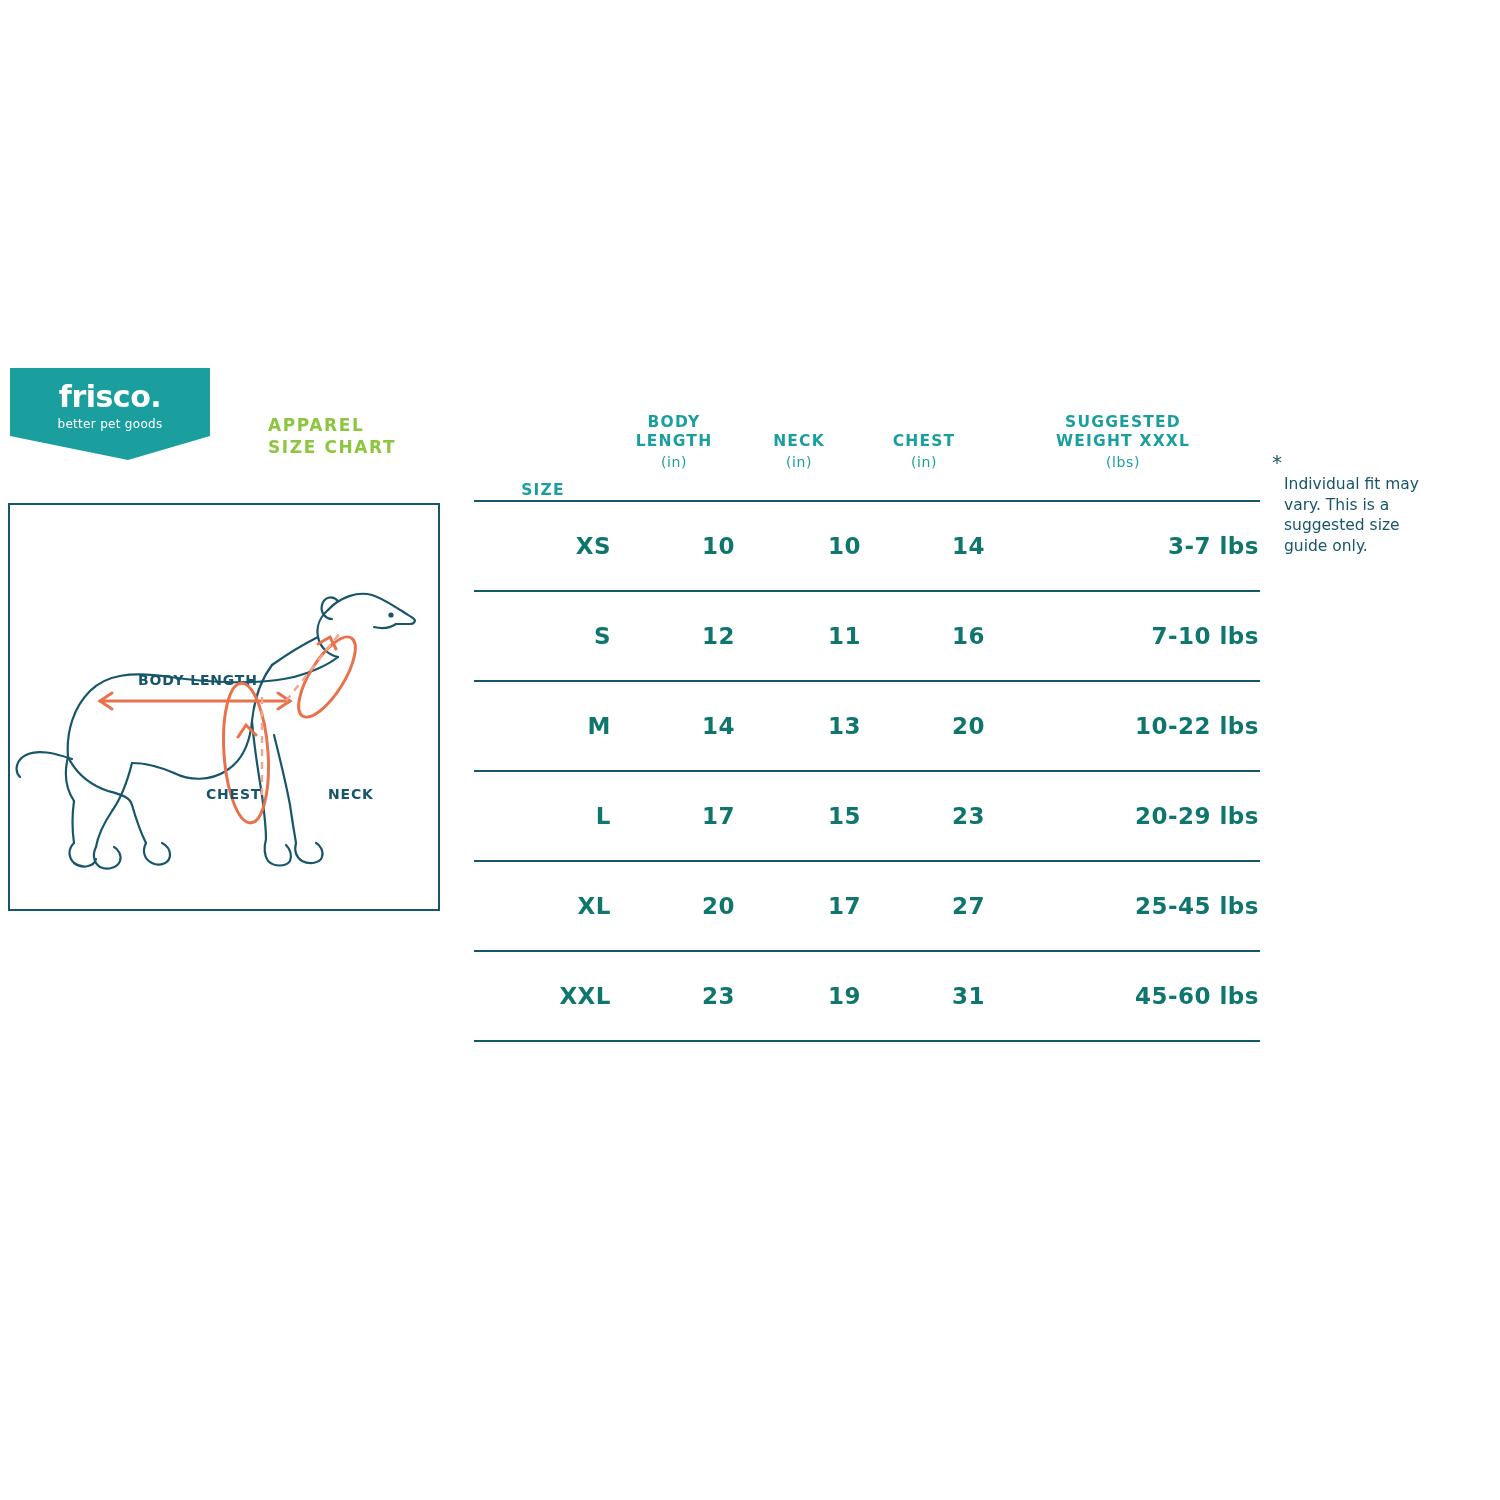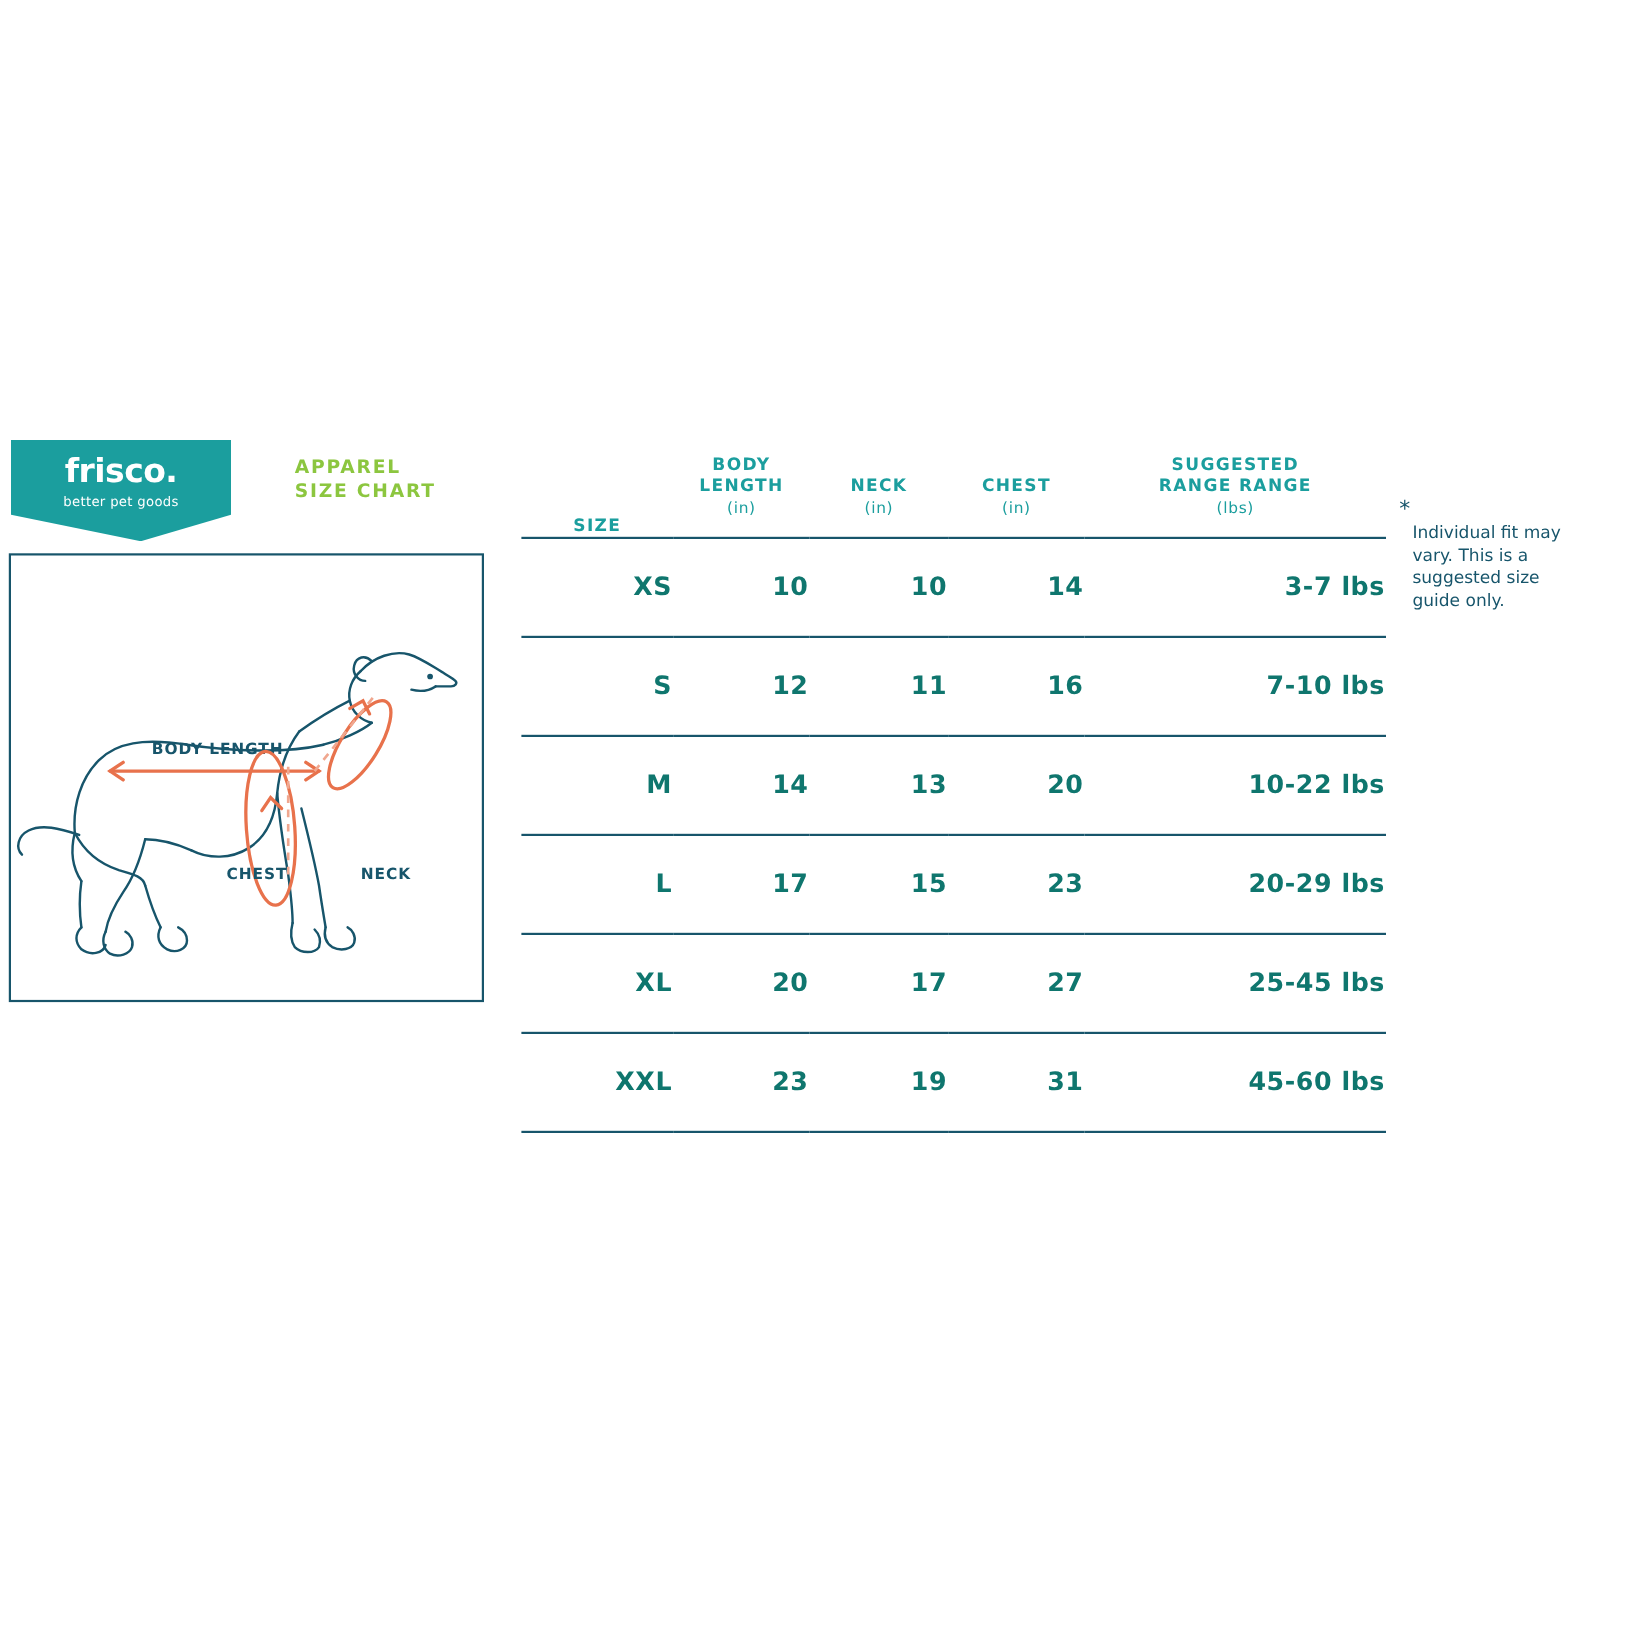--- a/index.html
+++ b/index.html
@@ -12,21 +12,21 @@
     height: 1500px;
     font-family: "DejaVu Sans", sans-serif;
     position: relative;
     overflow: hidden;
   }
 
   
   #logo-block {
     position: absolute;
     left: 10px;
-    top: 400px;
+    top: 368px;
     width: 232px;
     height: 92px;
   }
   #logo-banner {
     width: 200px;
     height: 92px;
     background: #1b9e9e;
     
     clip-path: polygon(0 0, 200px 0, 200px 68px, 118px 92px, 0 68px);
     display: flex;
@@ -99,21 +99,21 @@
   table.chart col.c-weight { width: 274px; }
 
   table.chart thead th {
     color: #1b9e9e;
     font-size: 15.5px;
     font-weight: bold;
     letter-spacing: 1.2px;
     line-height: 19px;
     text-align: center;
     vertical-align: bottom;
-    padding-bottom: 16px;
+    padding-bottom: 28px;
     border-bottom: 2px solid #17556b;
   }
   table.chart thead th .unit {
     display: block;
     font-size: 14px;
     font-weight: normal;
     letter-spacing: 0.6px;
     margin-top: 2px;
   }
   table.chart thead th.size-head {
@@ -268,21 +268,21 @@
         <th>
           <span style="white-space:pre-line">NECK</span>
           <span class="unit">(in)</span>
         </th>
         <th>
           <span style="white-space:pre-line">CHEST</span>
           <span class="unit">(in)</span>
         </th>
         <th>
           <span style="white-space:pre-line">SUGGESTED
-RANGE RANGE</span>
+WEIGHT XXXL</span>
           <span class="unit">(lbs)</span>
         </th>
       </tr>
     </thead>
     <tbody>
       <tr>
         <td>XS</td>
         <td>10</td>
         <td>10</td>
         <td>14</td>

